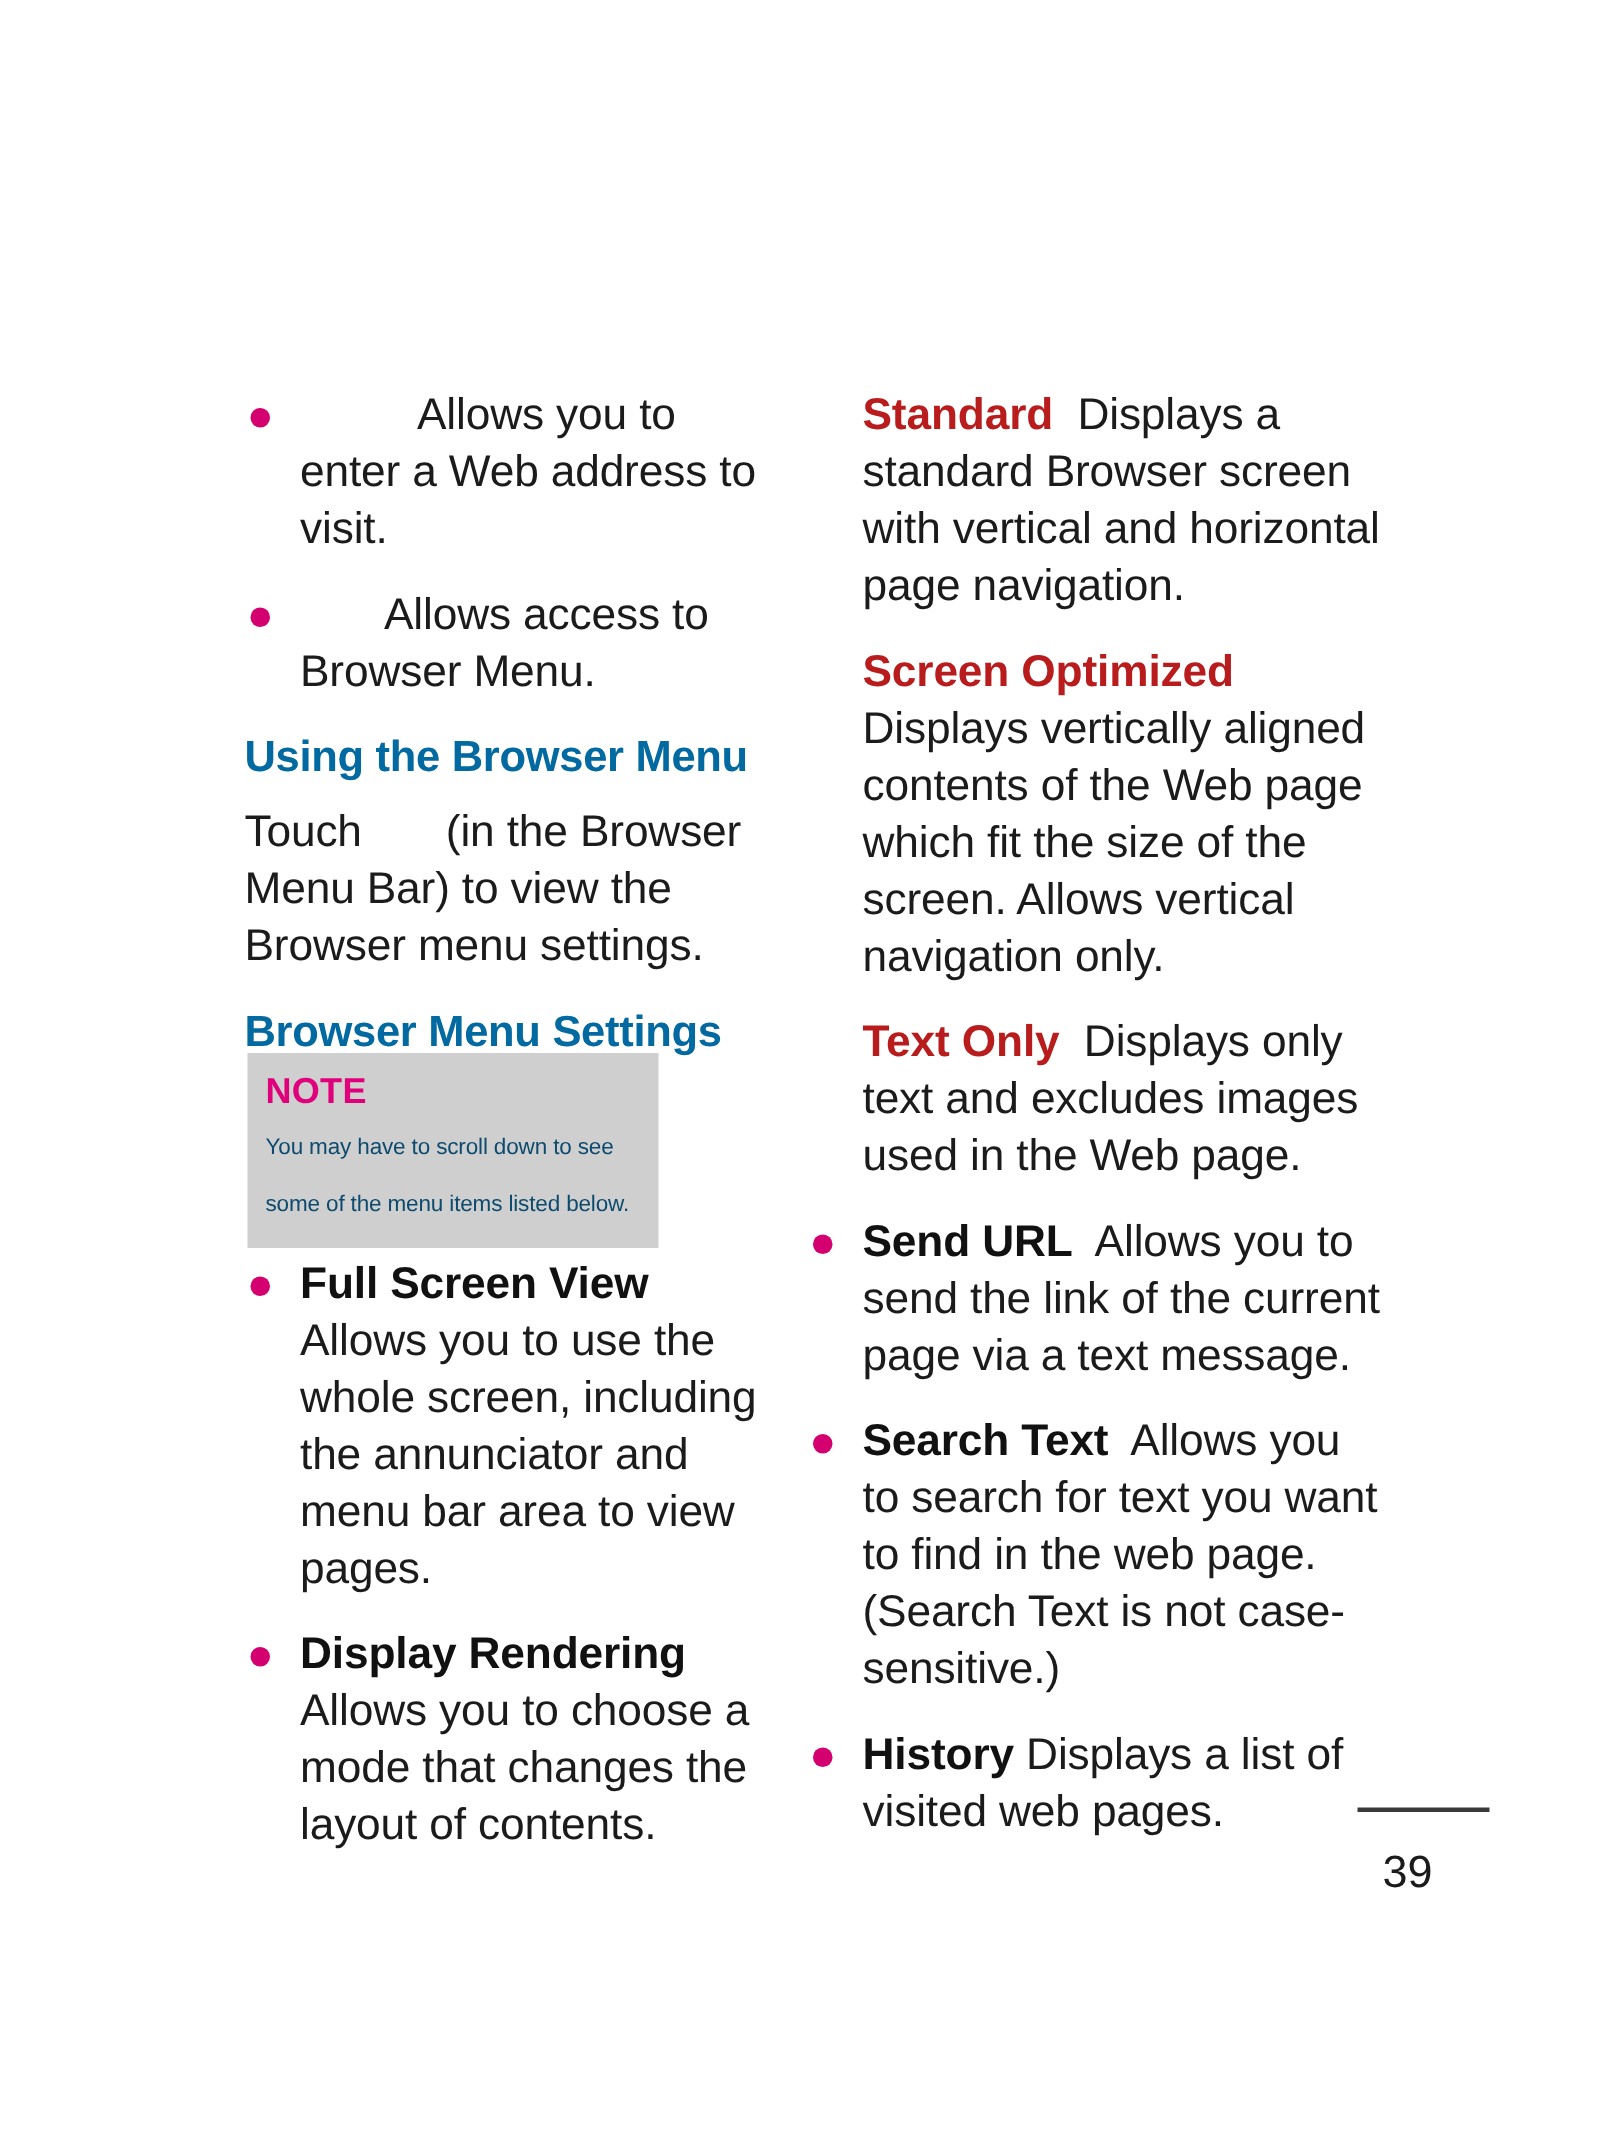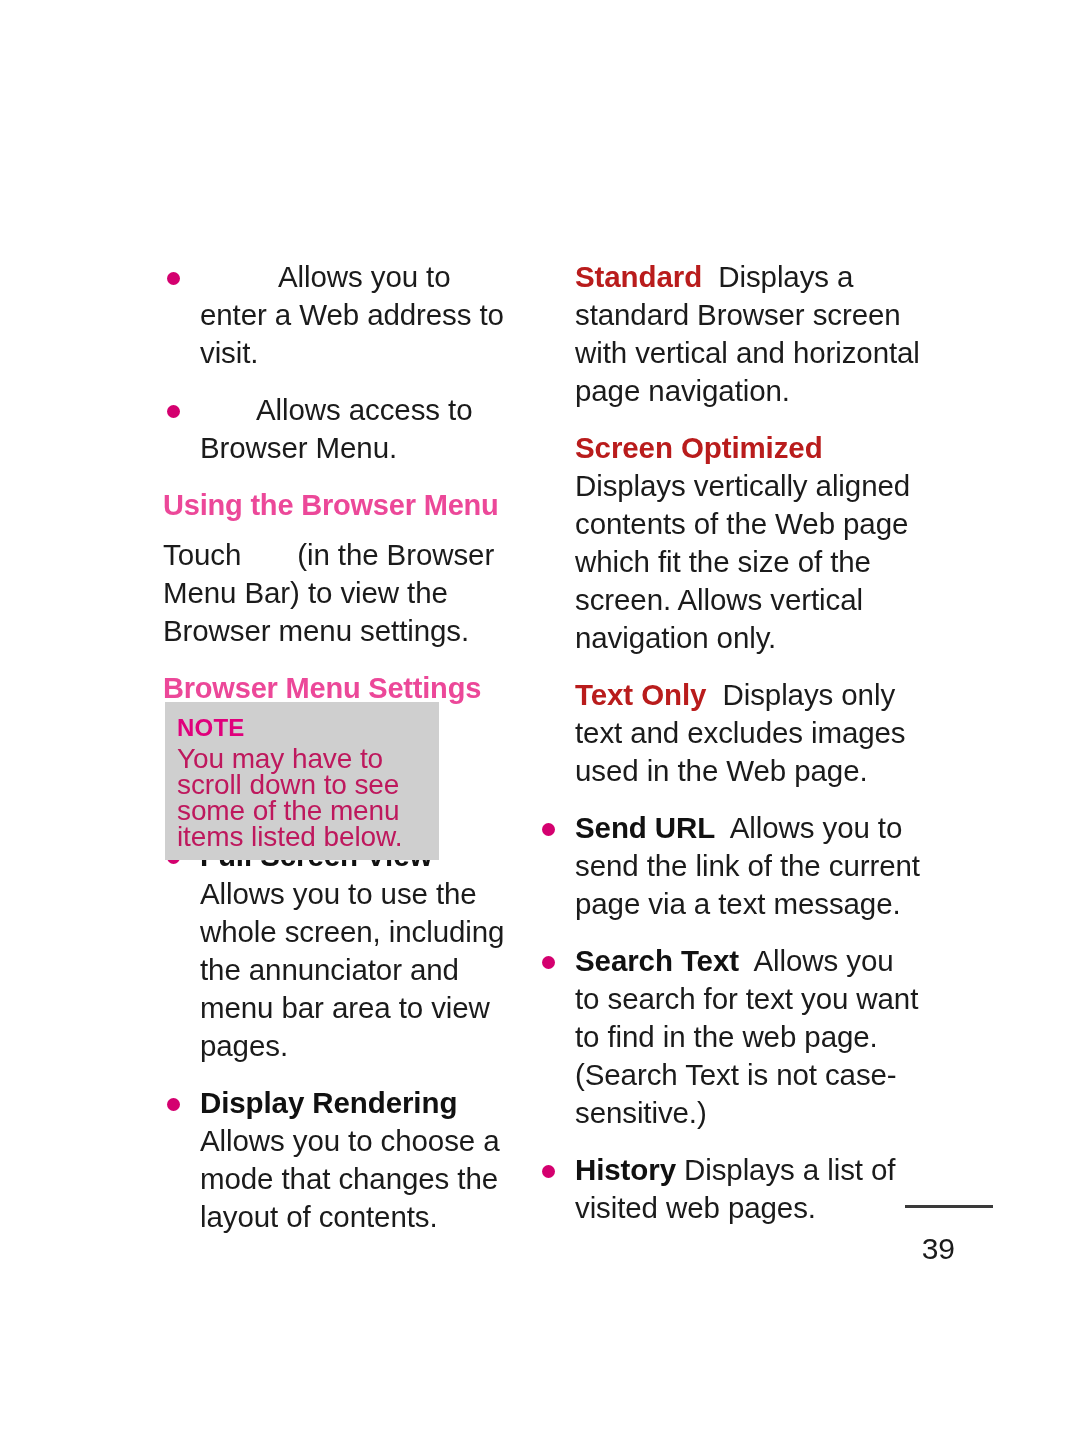--- a/index.html
+++ b/index.html
@@ -77,21 +77,21 @@
   }
   .icon-gap-sm {
     display: inline-block;
     width: 56px;
   }
 
   
   .heading {
     font-size: 29px;
     font-weight: 700;
-    color: #ec4899;
+    color: #0369a1;
     margin: 0 0 14px 0;
     letter-spacing: -0.2px;
   }
   .heading-top { margin-top: 22px; }
 
   
   .note-box {
     position: absolute;
     left: 165px;
     top: 702px;
@@ -102,23 +102,23 @@
   }
   .note-title {
     color: #e0007c;
     font-weight: 700;
     font-size: 24px;
     line-height: 28px;
     margin: 0 0 4px 0;
     letter-spacing: 0.2px;
   }
   .note-body {
-    font-size: 28px;
-    line-height: 26px;
-    color: #be185d;
+    font-size: 15px;
+    line-height: 38px;
+    color: #0c4a6e;
     margin: 0;
     letter-spacing: -0.1px;
   }
 
   
   .footer-rule {
     position: absolute;
     left: 905px;
     top: 1205px;
     width: 88px;

